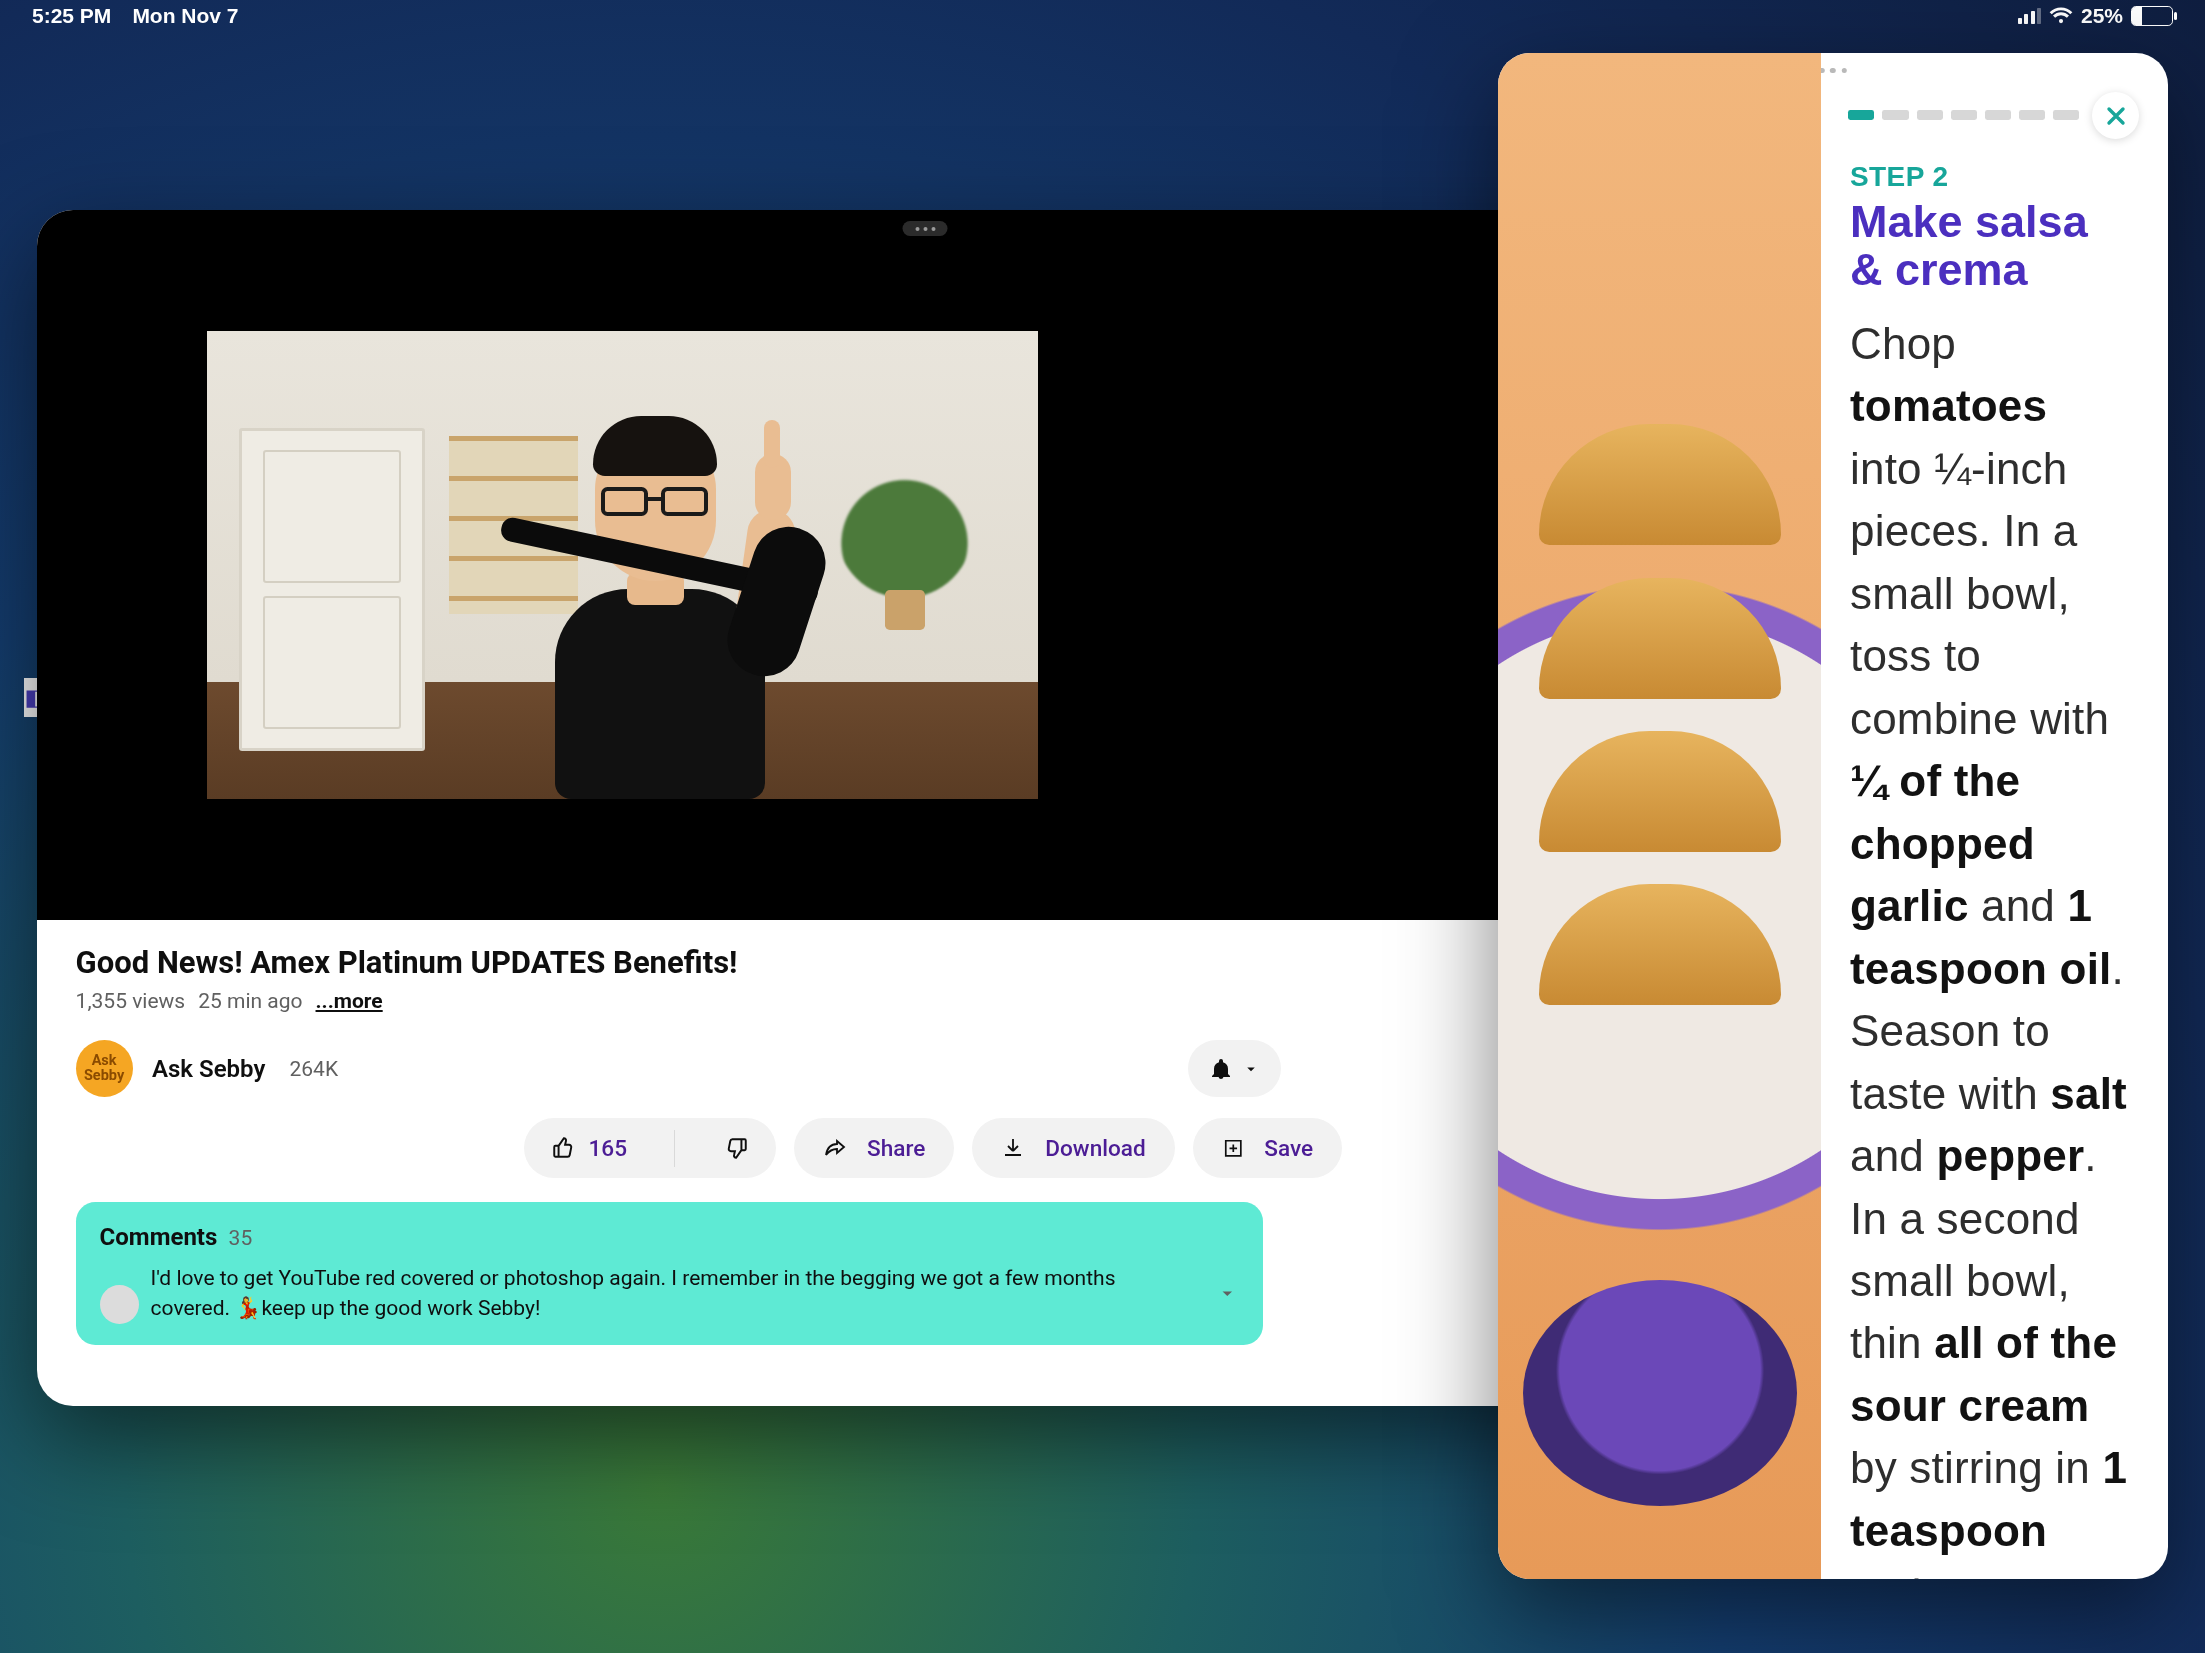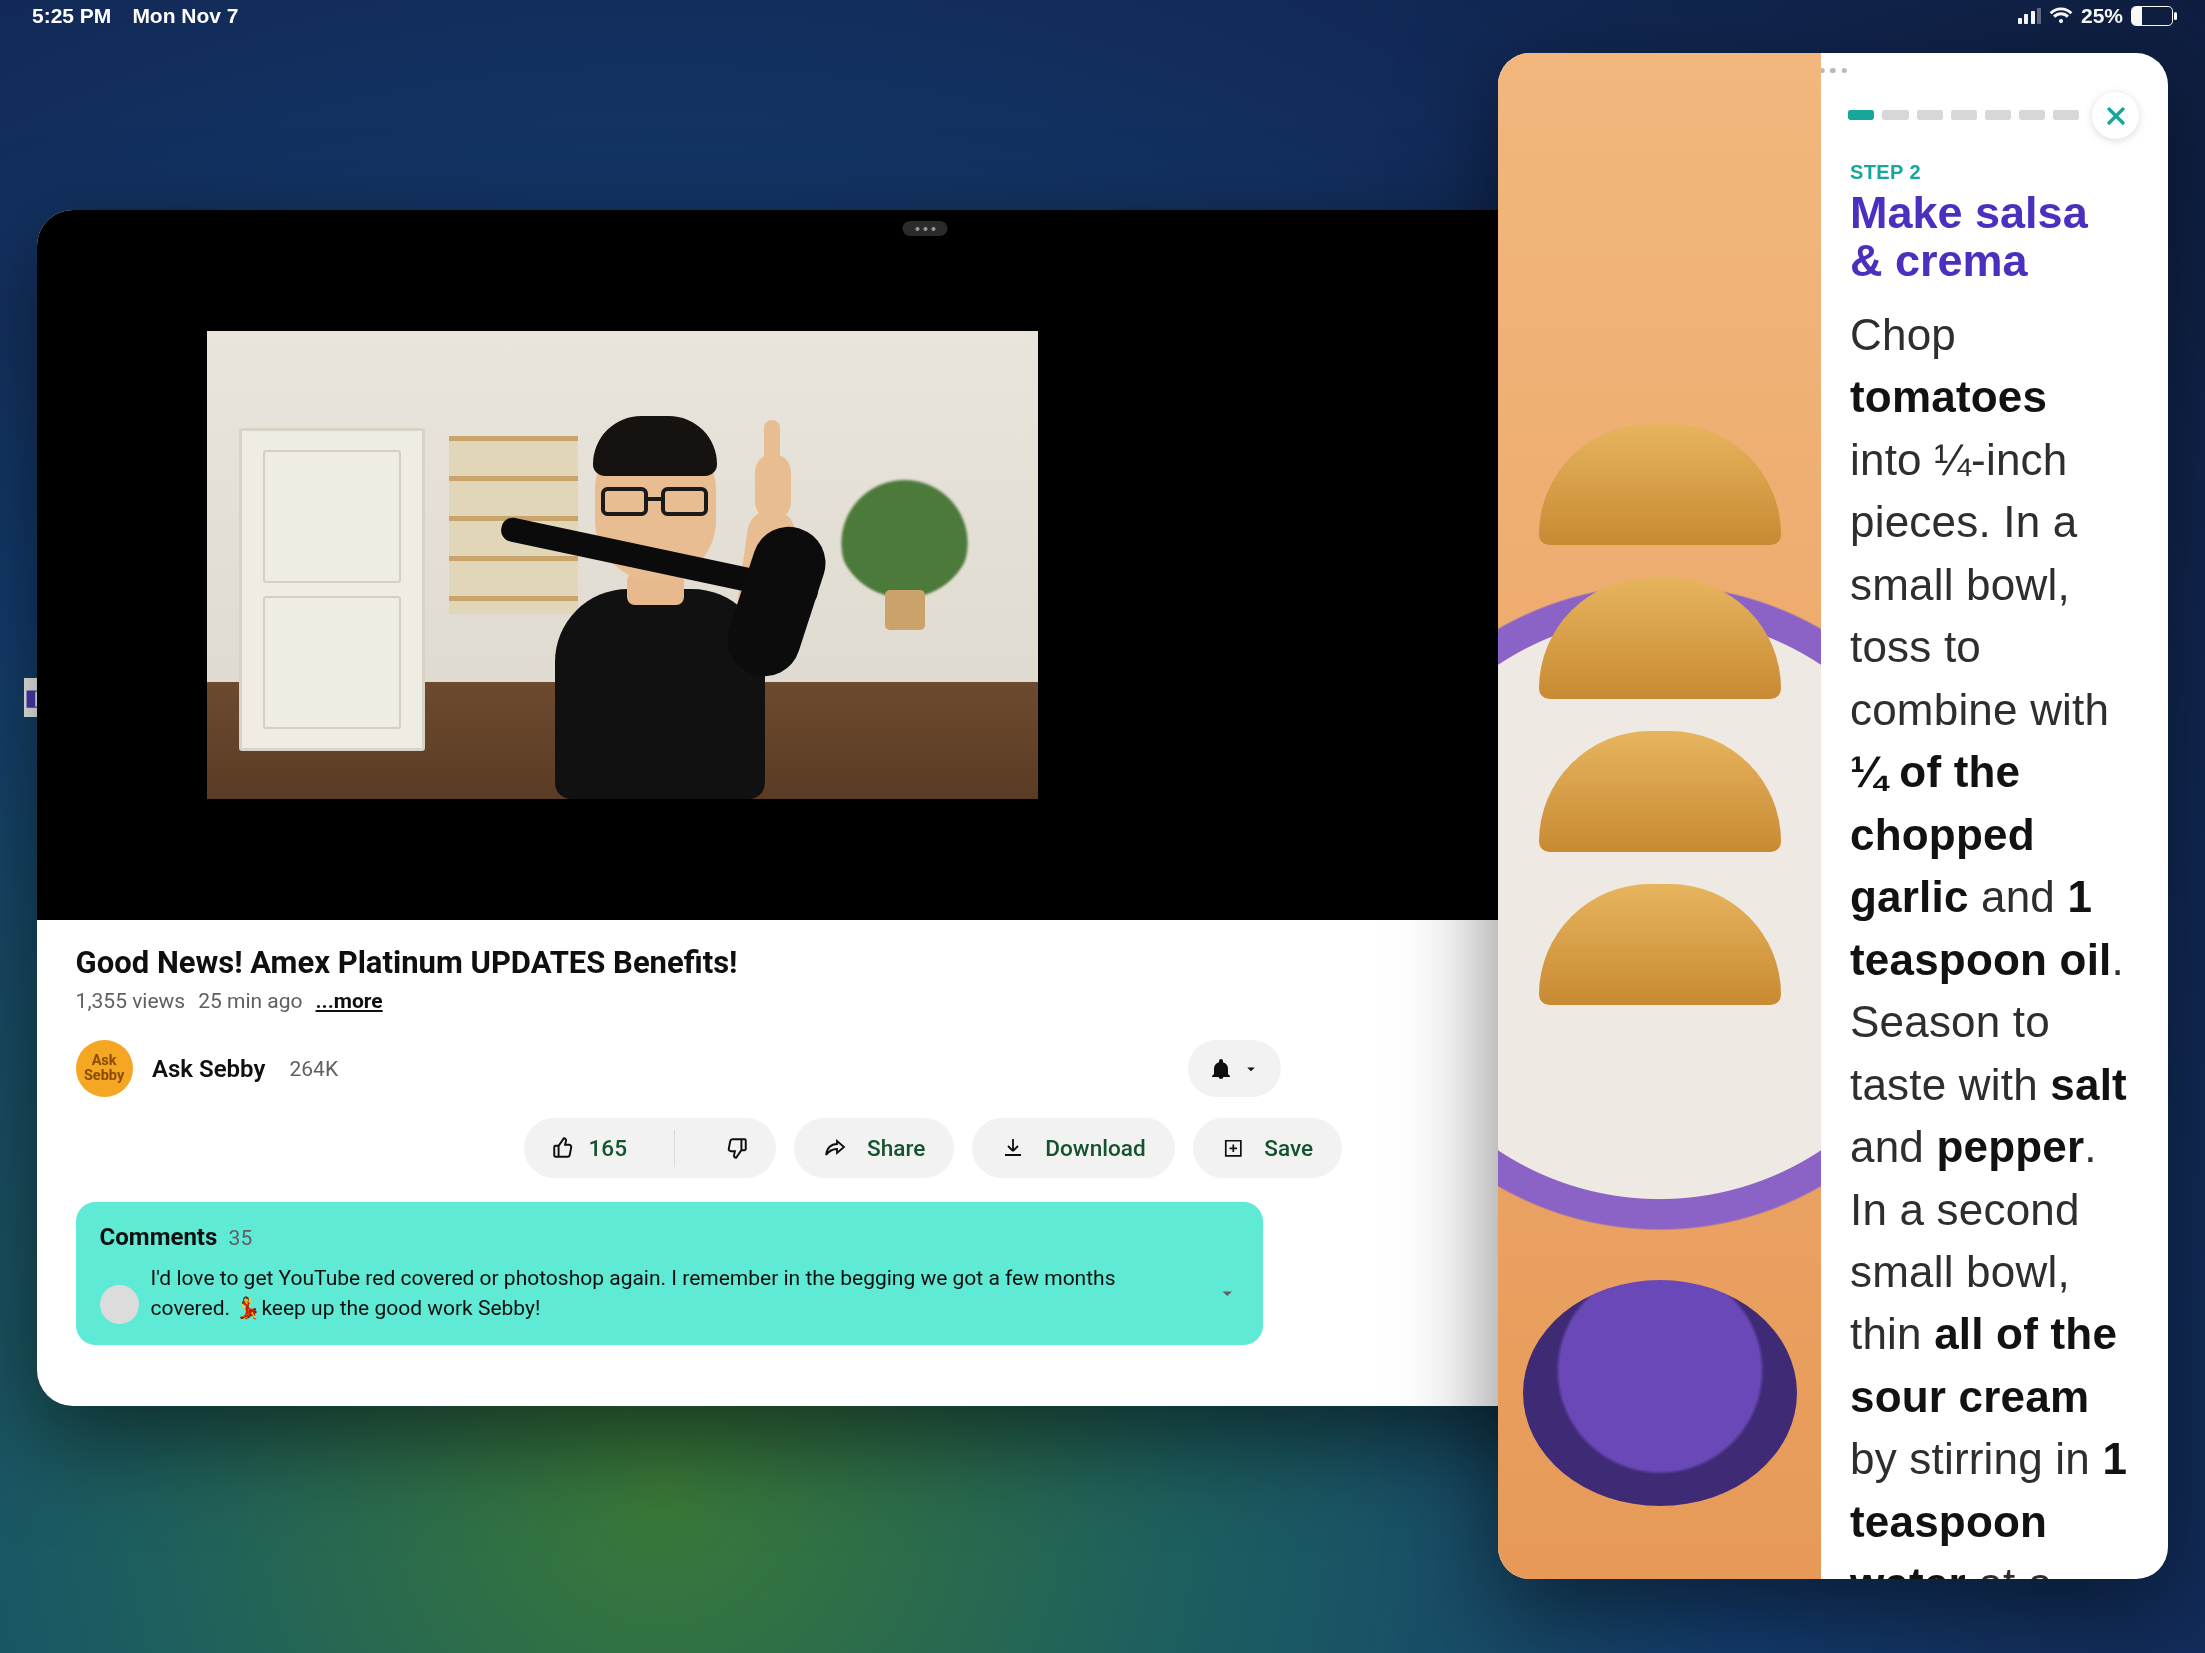--- a/index.html
+++ b/index.html
@@ -98,21 +98,21 @@
 .yt-body { padding: 24px 22.6px 0 22.6px; font-family:"Roboto",-apple-system,Helvetica,Arial,sans-serif;margin-left:16px;}
 .yt-title { font-size: 31px; font-weight: 700; color:#0f0f0f; }
 .yt-meta { margin-top: 8px; font-size: 21px; color:#606060; display:flex; gap:13px; align-items:center;}
 .yt-more { color:#0f0f0f; font-weight:700;text-decoration:underline;}
 .yt-channel-row{display:flex;align-items:center;margin:27.4px 0 21px 0;gap:19.4px}
 .avatar{width:57px;height:57px;border-radius:50%;background:#f5a623;display:flex;align-items:center;justify-content:center;color:#8a4b00;font-size:14.5px;line-height:1;font-weight:700;text-align:center}
 .channel-name{font-size:24px;font-weight:600;color:#0f0f0f}
 .channel-subs{font-size:21px;color:#606060;margin-left:4.8px}
 .bell-pill{margin-left:auto;background:#f2f2f2;border-radius:32px;height:57px;padding:0 21px;display:flex;align-items:center;gap:9.7px;margin-right:509px}
 .yt-actions{display:flex;gap:18px;justify-content:center;margin-bottom:24px}
-.chip{background:#f2f2f2;border-radius:32px;height:60px;padding:0 29px;display:flex;align-items:center;gap:20px;font-size:22.6px;font-weight:500;color:#14532d}
+.chip{background:#f2f2f2;border-radius:32px;height:60px;padding:0 29px;display:flex;align-items:center;gap:20px;font-size:22.6px;font-weight:500;color:#4c1d95}
 .chip.split{padding:0}
 .chip.split .seg{height:100%;display:flex;align-items:center;padding:0 27.4px;gap:11.3px}
 .chip.split .divider{width:0.8px;height:37px;background:#d9d9d9}
 .comments-card{background:#5eead4;border-radius:19.4px;padding:21px 24px;display:flex;flex-direction:column;gap:11.3px;width:1187px}
 .comments-head{display:flex;align-items:baseline;gap:11.3px}
 .comments-head .label{font-size:24px;font-weight:700;color:#0f0f0f}
 .comments-head .count{font-size:21px;color:#606060}
 .comment-row{display:flex;gap:12px;align-items:flex-end}
 .c-avatar{width:39px;height:39px;border-radius:50%;background:#dcdcdc;flex:none}
 .c-text{font-size:21px;color:#0f0f0f;line-height:1.45;max-width:1017px}
@@ -138,21 +138,21 @@
   position:relative;flex:none;
 }
 .recipe-photo .taco{position:absolute;left:50%;transform:translateX(-50%);width:242px;height:121px;background:linear-gradient(#e7b45e,#c88a33);border-radius:121px 121px 11.3px 11.3px}
 .recipe-photo .t1{top:371px}.recipe-photo .t2{top:525px}.recipe-photo .t3{top:678px}.recipe-photo .t4{top:831px}
 .recipe-photo .bowl{position:absolute;bottom:73px;left:50%;transform:translateX(-50%);width:274px;height:226px;border-radius:50%;background:radial-gradient(circle at 50% 40%,#6b48b8 0 52%,#3f2b75 54% 100%)}
 .recipe-text{flex:1;padding:108px 39px 32px 29px;position:relative}
 .progress-bar{position:absolute;top:57px;left:27.4px;right:89px;height:9.7px;display:flex;gap:8px}
 .progress-bar i{flex:1;height:100%;background:#d7d7d7;border-radius:2.4px}
 .progress-bar i.done{background:#17a69a}
 .close-pill{position:absolute;top:39px;right:29px;width:47px;height:47px;border-radius:50%;background:#fff;box-shadow:0 1.6px 8px rgba(0,0,0,.15);display:flex;align-items:center;justify-content:center;color:#17a69a;font-size:31px;font-weight:700}
-.step-label{color:#17a69a;font-size:20px;font-weight:800;letter-spacing:0.4px}
+.step-label{color:#17a69a;font-size:28px;font-weight:800;letter-spacing:0.4px}
 .step-title{color:#4b2fbf;font-size:45px;font-weight:800;line-height:1.08;margin:4.8px 0 18px}
 .step-body{font-size:44px;line-height:1.42;color:#2e2e2e;font-family:Liberation Sans, sans-serif;letter-spacing:0.2px}
 .step-body b{font-weight:800;color:#121212}
 
 svg{display:block}
 </style>
 </head>
 <body>
 
 <div class="status-bar">

